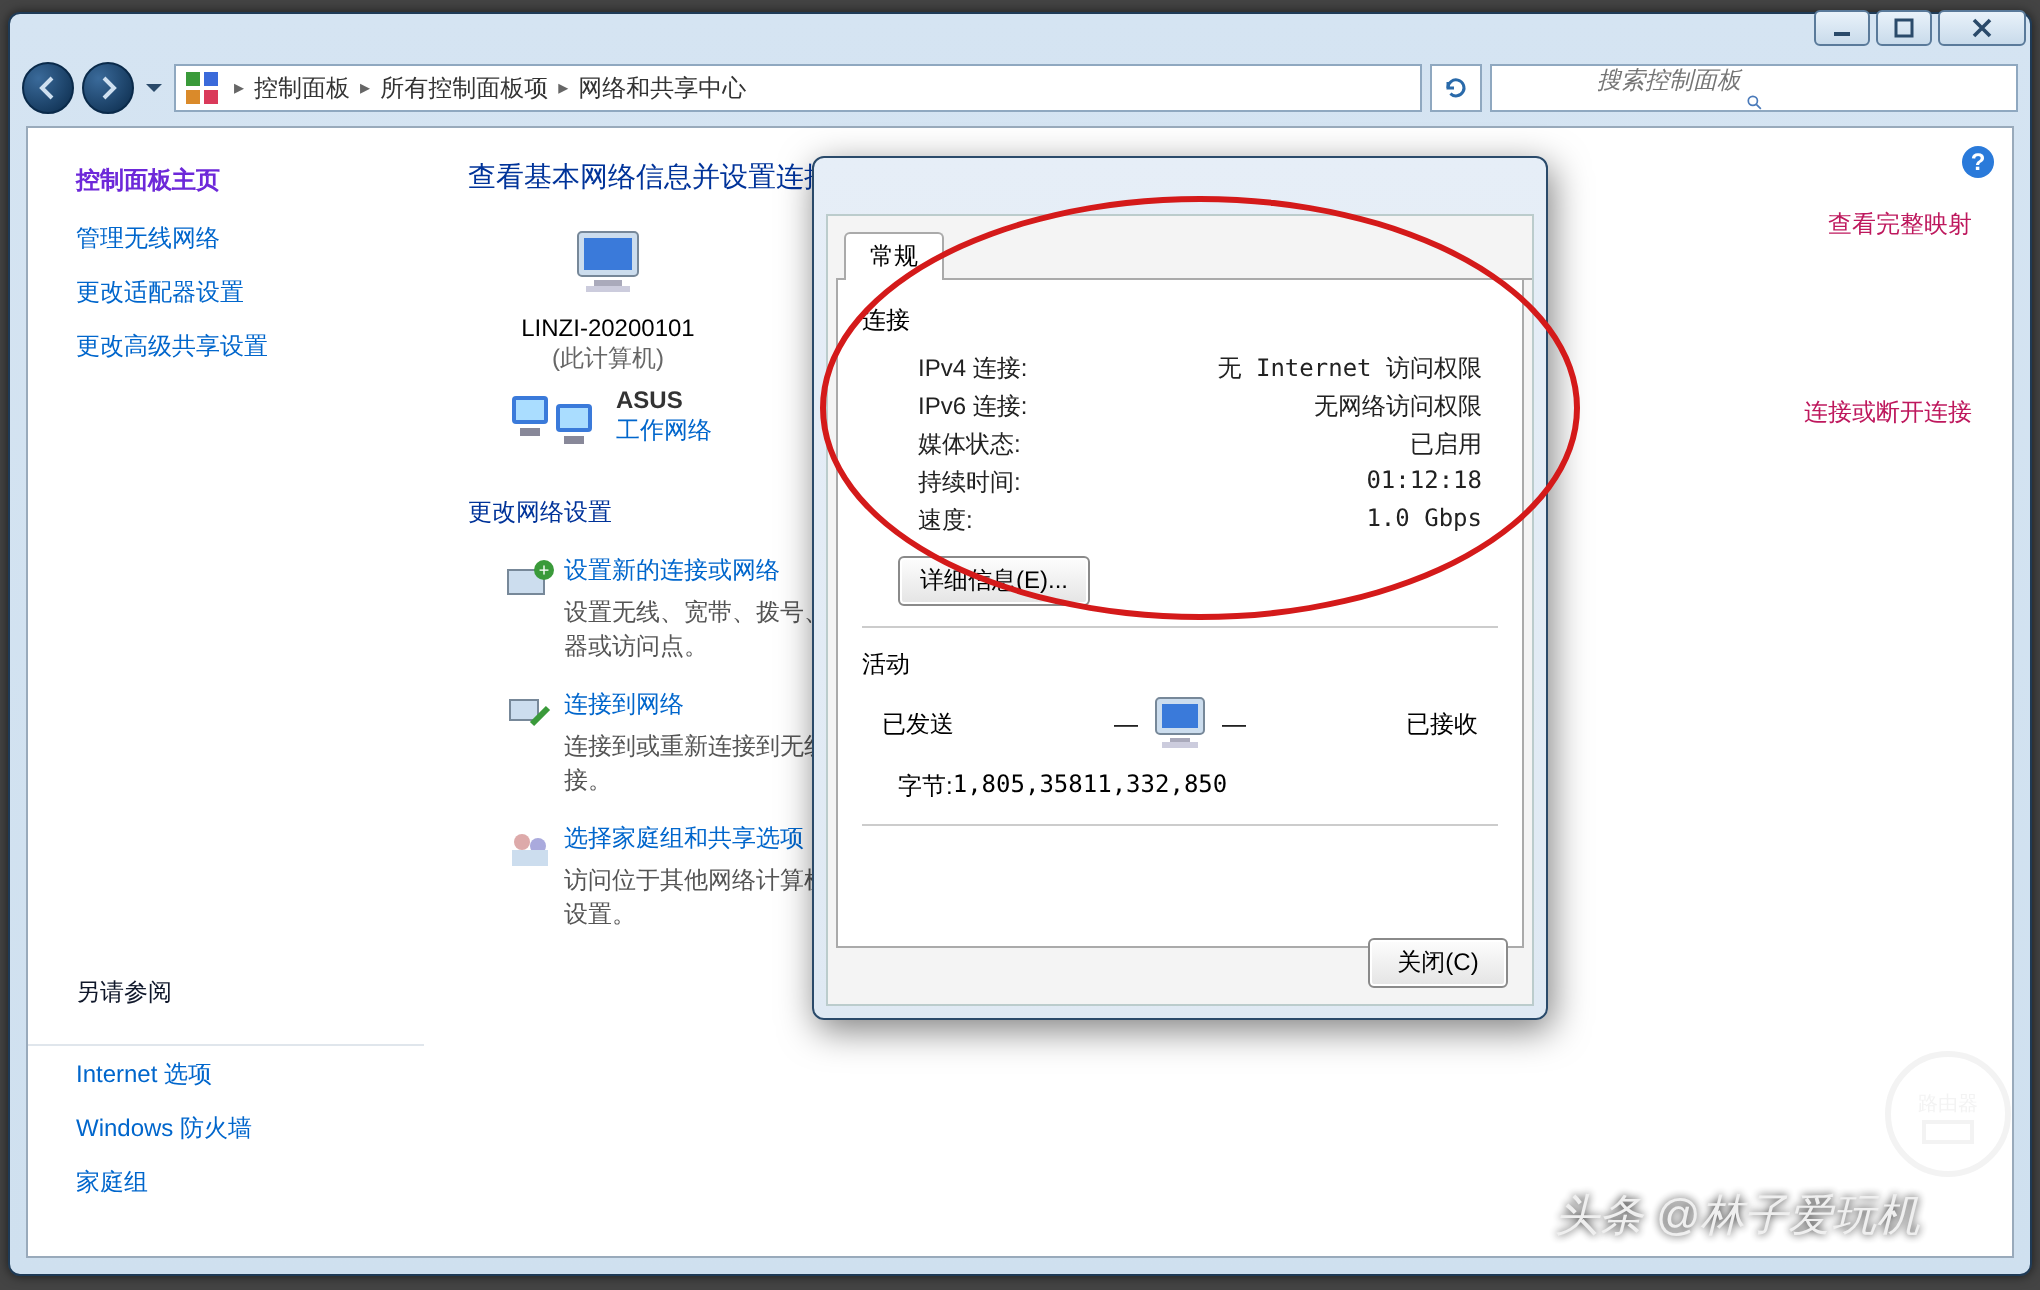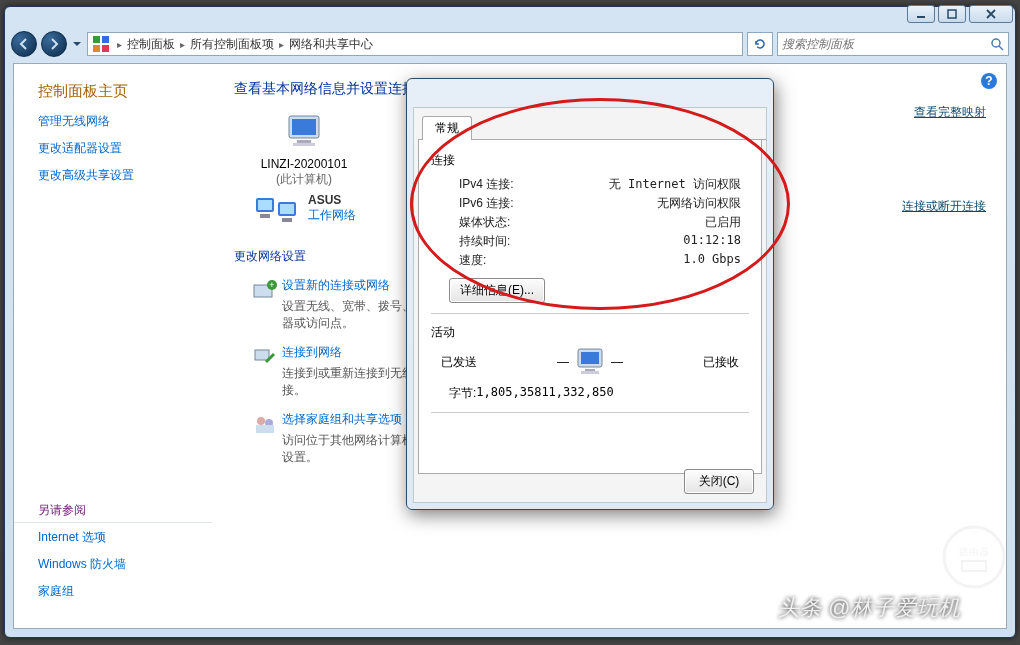--- a/index.html
+++ b/index.html
@@ -16,48 +16,48 @@
 
 .navbar { margin: 2px 6px 0 6px; height: 30px; display: flex; align-items: center; gap: 4px; }
 .navbtn { width: 26px; height: 26px; border-radius: 50%; background: radial-gradient(circle at 30% 30%, #3a6a9a, #0a2a4a); border: 1px solid #0a2a4a; display: flex; align-items: center; justify-content: center; }
 .navbtn svg { width: 14px; height: 14px; fill: #cfe0f0; }
 .navdrop { width: 12px; height: 24px; display:flex; align-items:center; justify-content:center; }
 .addr { flex: 1; height: 24px; background: #fff; border: 1px solid #8fa8c0; display: flex; align-items: center; padding: 0 4px; font-size: 12px; color: #333; }
 .addr .cp-icon { width: 18px; height: 18px; margin-right: 4px; }
 .addr .crumb { padding: 0 2px; }
 .addr .sep { color: #666; padding: 0 3px; font-size: 10px; }
 .refresh { width: 26px; height: 24px; background: #fff; border: 1px solid #8fa8c0; display:flex; align-items:center; justify-content:center; }
-.search { width: 232px; height: 24px; background: #fff; border: 1px solid #8fa8c0; display: flex; align-items: center; padding: 0 4px; }
+.search { width: 264px; height: 24px; background: #fff; border: 1px solid #8fa8c0; display: flex; align-items: center; padding: 0 4px; flex-direction: column; }
 .search input { border: none; outline: none; flex: 1; font-size: 12px; color: #888; font-style: italic; }
 .search .mag { width: 14px; height: 14px; }
 
 
 .content { position: absolute; left: 8px; right: 8px; top: 56px; bottom: 8px; background: #fff; border: 1px solid #9ab; display: flex; }
 .sidebar { width: 198px; background: #fff; padding: 18px 10px 10px 24px; font-size: 12px; position: relative; }
-.sidebar h3 { color: #a16207; font-size: 15px; font-weight: normal; margin-bottom: 12px; }
+.sidebar h3 { color: #6d28d9; font-size: 12px; font-weight: bold; margin-bottom: 12px; }
 .sidebar a { color: #0066cc; text-decoration: none; display: block; margin-bottom: 10px; }
 .sidebar .sep-line { position:absolute; left:0; right:0; top: 458px; border-top:1px solid #e0e6ec;}
 .sidebar .see-also { position: absolute; bottom: 18px; left: 24px; }
-.sidebar .see-also .st { color: #701a75; margin-bottom: 10px; }
+.sidebar .see-also .st { color: #0f172a; margin-bottom: 24px; }
 .main { flex: 1; padding: 16px 20px 10px 22px; font-size: 12px; position: relative; }
 .main h1 { color: #003399; font-size: 14px; font-weight: normal; margin-bottom: 14px; }
 .net-diag { display: flex; align-items: flex-start; }
 .comp-block { text-align: center; width: 140px; }
 .comp-block .label { margin-top: 4px; }
 .comp-block .sub { color: #666; }
 .sec-title { color: #003399; font-size: 12px; margin: 20px 0 8px 0; font-weight: normal;}
 .net-item { display: flex; align-items: center; margin-left: 20px; }
 .net-item .ni-text .nm { font-weight: bold; color: #333; }
 .net-item .ni-text .lnk { color: #0066cc; }
 .task { display: flex; align-items: flex-start; margin: 12px 0 0 18px; }
 .task .ticon { width: 30px; flex-shrink:0; }
 .task a { color: #0066cc; text-decoration: none; }
 .task .desc { color: #555; margin-top: 4px; max-width: 300px;}
 .help-q { position: absolute; right: 8px; top: 8px; width: 18px; height: 18px; }
-.rlinks { position: absolute; right: 20px; color:#0c4a6e;text-decoration:underline;}
+.rlinks { position: absolute; right: 20px; color:#be185d;}
 
 
 .dlg { position: absolute; left: 406px; top: 78px; width: 368px; height: 432px; background: linear-gradient(#e6eef7, #dfe9f3); border: 1px solid #2a4a6a; border-radius: 6px; box-shadow: 2px 5px 18px rgba(0,0,0,.5); }
 .dlg-title { height: 26px; display: flex; align-items: center; padding: 0 6px; font-size: 12px; color: #222; }
 .dlg-title .dicon { width: 16px; height: 16px; margin-right: 6px; }
 .dlg-title .dclose { margin-left: auto; width: 44px; height: 18px; background: linear-gradient(#e07a88,#c23848); border: 1px solid #7a1a28; border-radius: 3px; display:flex; align-items:center; justify-content:center;}
 .dlg-body { position: absolute; left: 6px; right: 6px; top: 28px; bottom: 6px; background: #f4f4f4; border: 1px solid #bcc; }
 .tab-row { height: 32px; display: flex; align-items: flex-end; padding-left: 4px; }
 .tab { background: #fff; border: 1px solid #aaa; border-bottom: none; padding: 3px 12px; font-size: 12px; border-radius: 3px 3px 0 0; }
 .tab-rest { flex:1; border-bottom:1px solid #aaa; align-self: stretch; margin-top:auto;}

